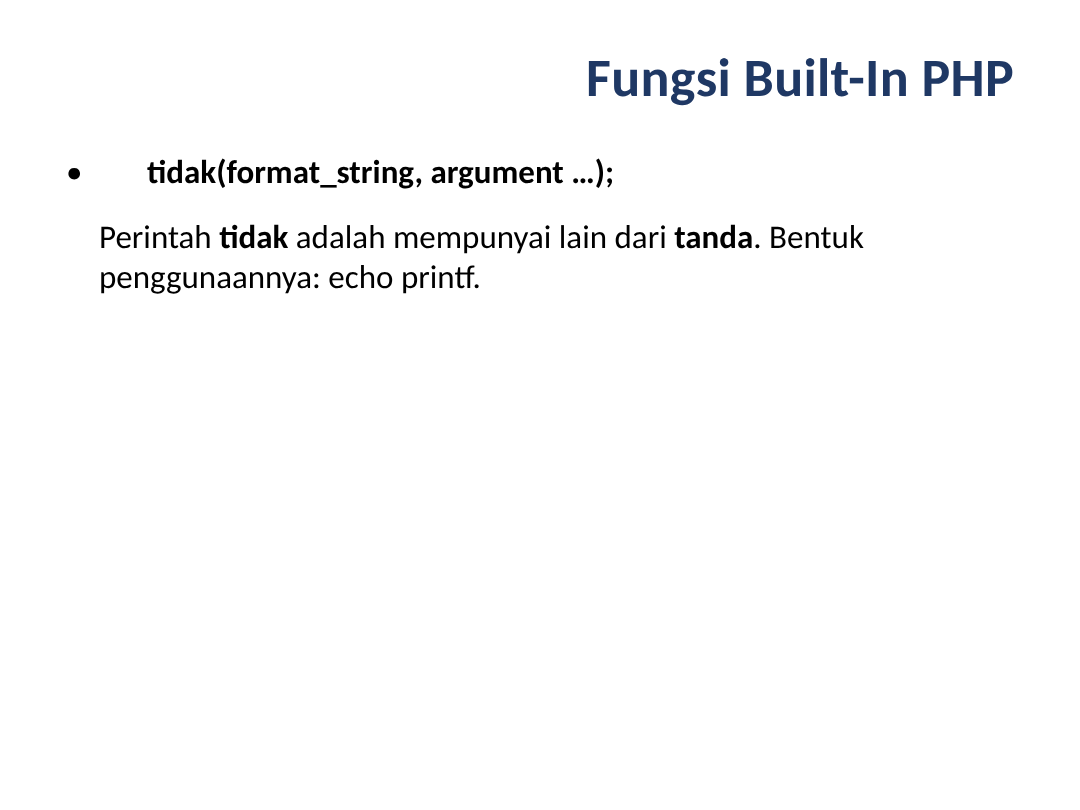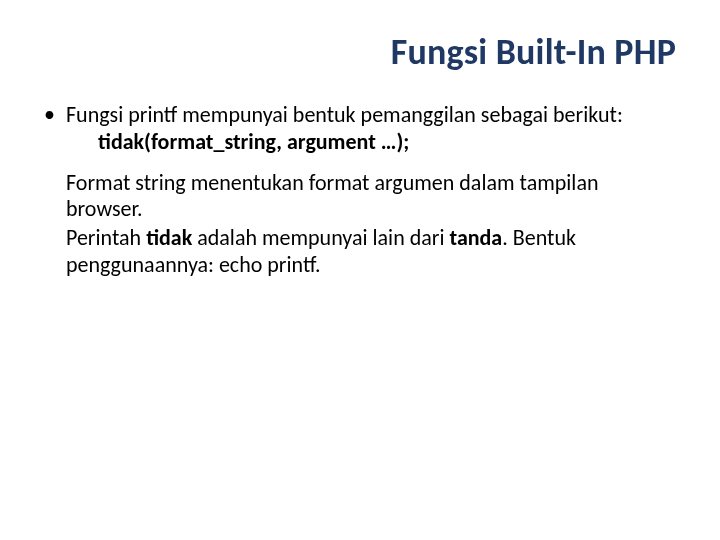--- a/index.html
+++ b/index.html
@@ -57,29 +57,27 @@
 
   <div class="title">Fungsi Built-In PHP</div>
 
   <div class="body">
 
     <div class="bullet-row">
       <div class="bullet">•</div>
       <div class="content">
 
 
-        <p class="para">Fungsi printf mempunyai bentuk pemanggilan sebagai berikut:</p>
 
         <p class="para indent1">
           <span class="bold">tidak(</span><span class="bold italic">format_string, argument …);</span>
         </p>
 
         <div class="gap"></div>
 
-        <p class="para">Format string menentukan format argumen dalam tampilan browser.</p>
 
 
         <div class="gap-sm"></div>
 
         <p class="para">
           <span>Perintah </span><span class="bold">tidak</span><span> adalah mempunyai lain dari </span><span class="bold">tanda</span><span>. Bentuk penggunaannya: echo </span><span class="italic">printf</span><span class="italic">.</span>
         </p>
 
       </div>
     </div>

